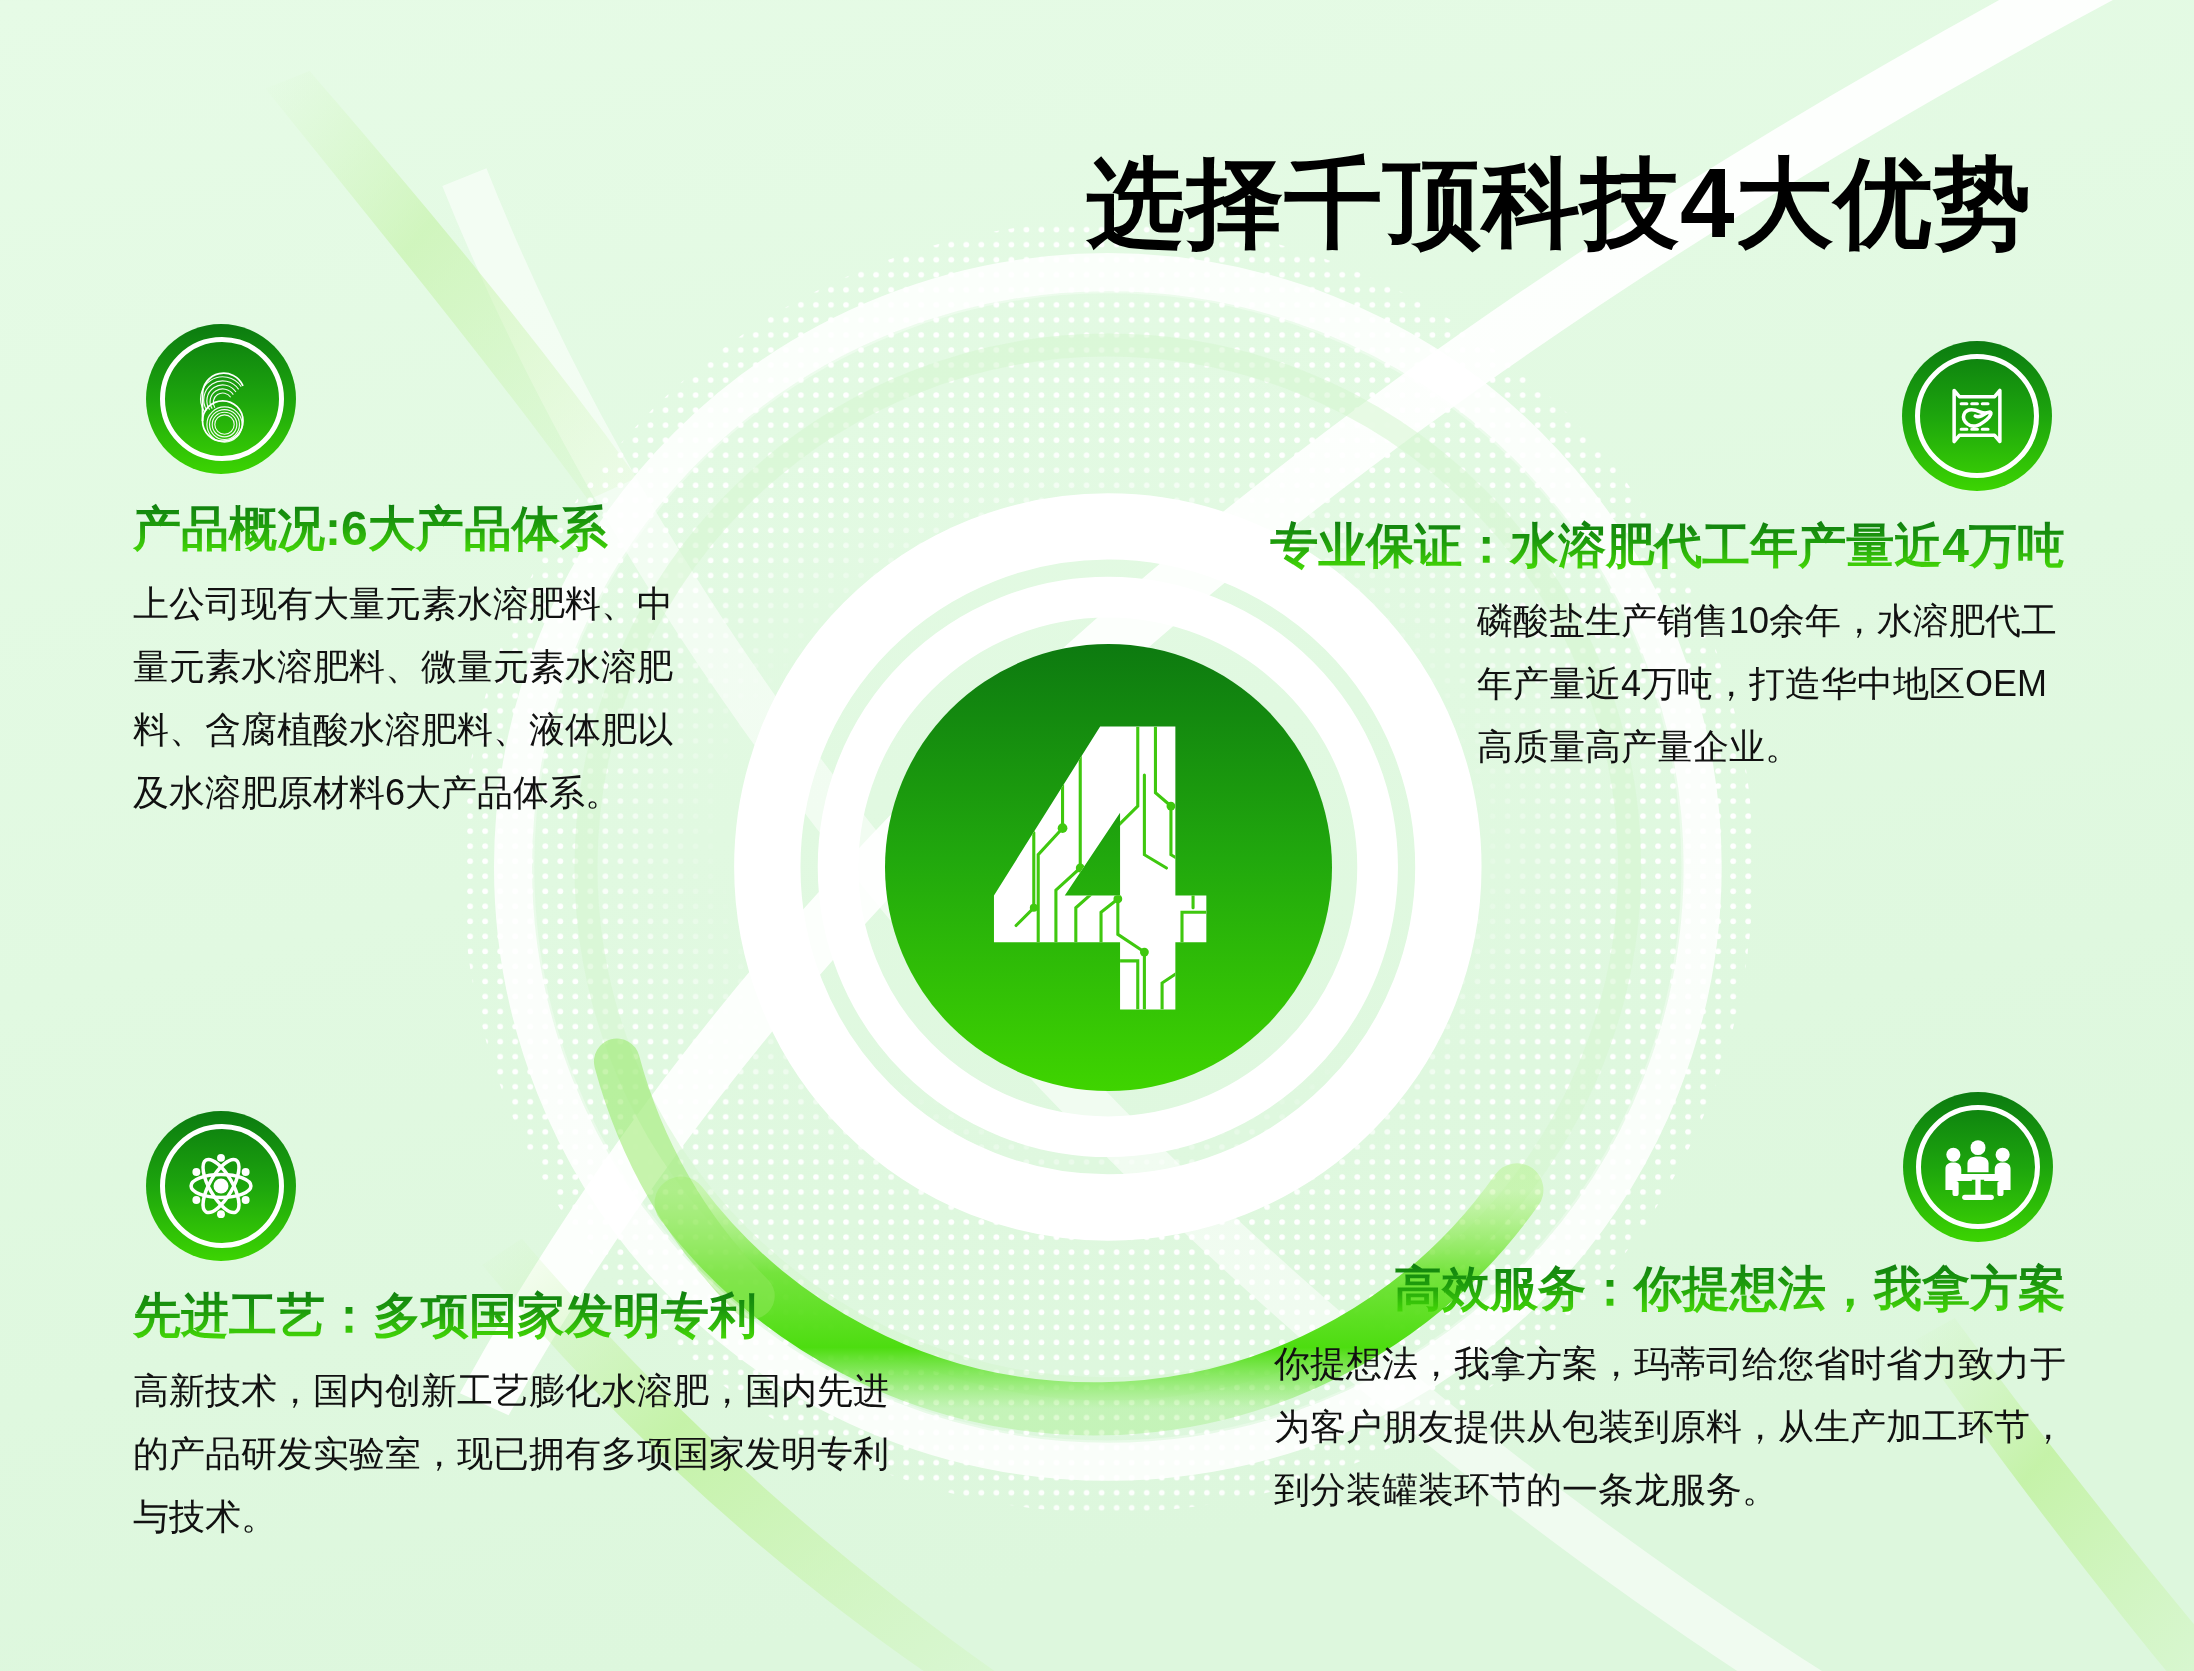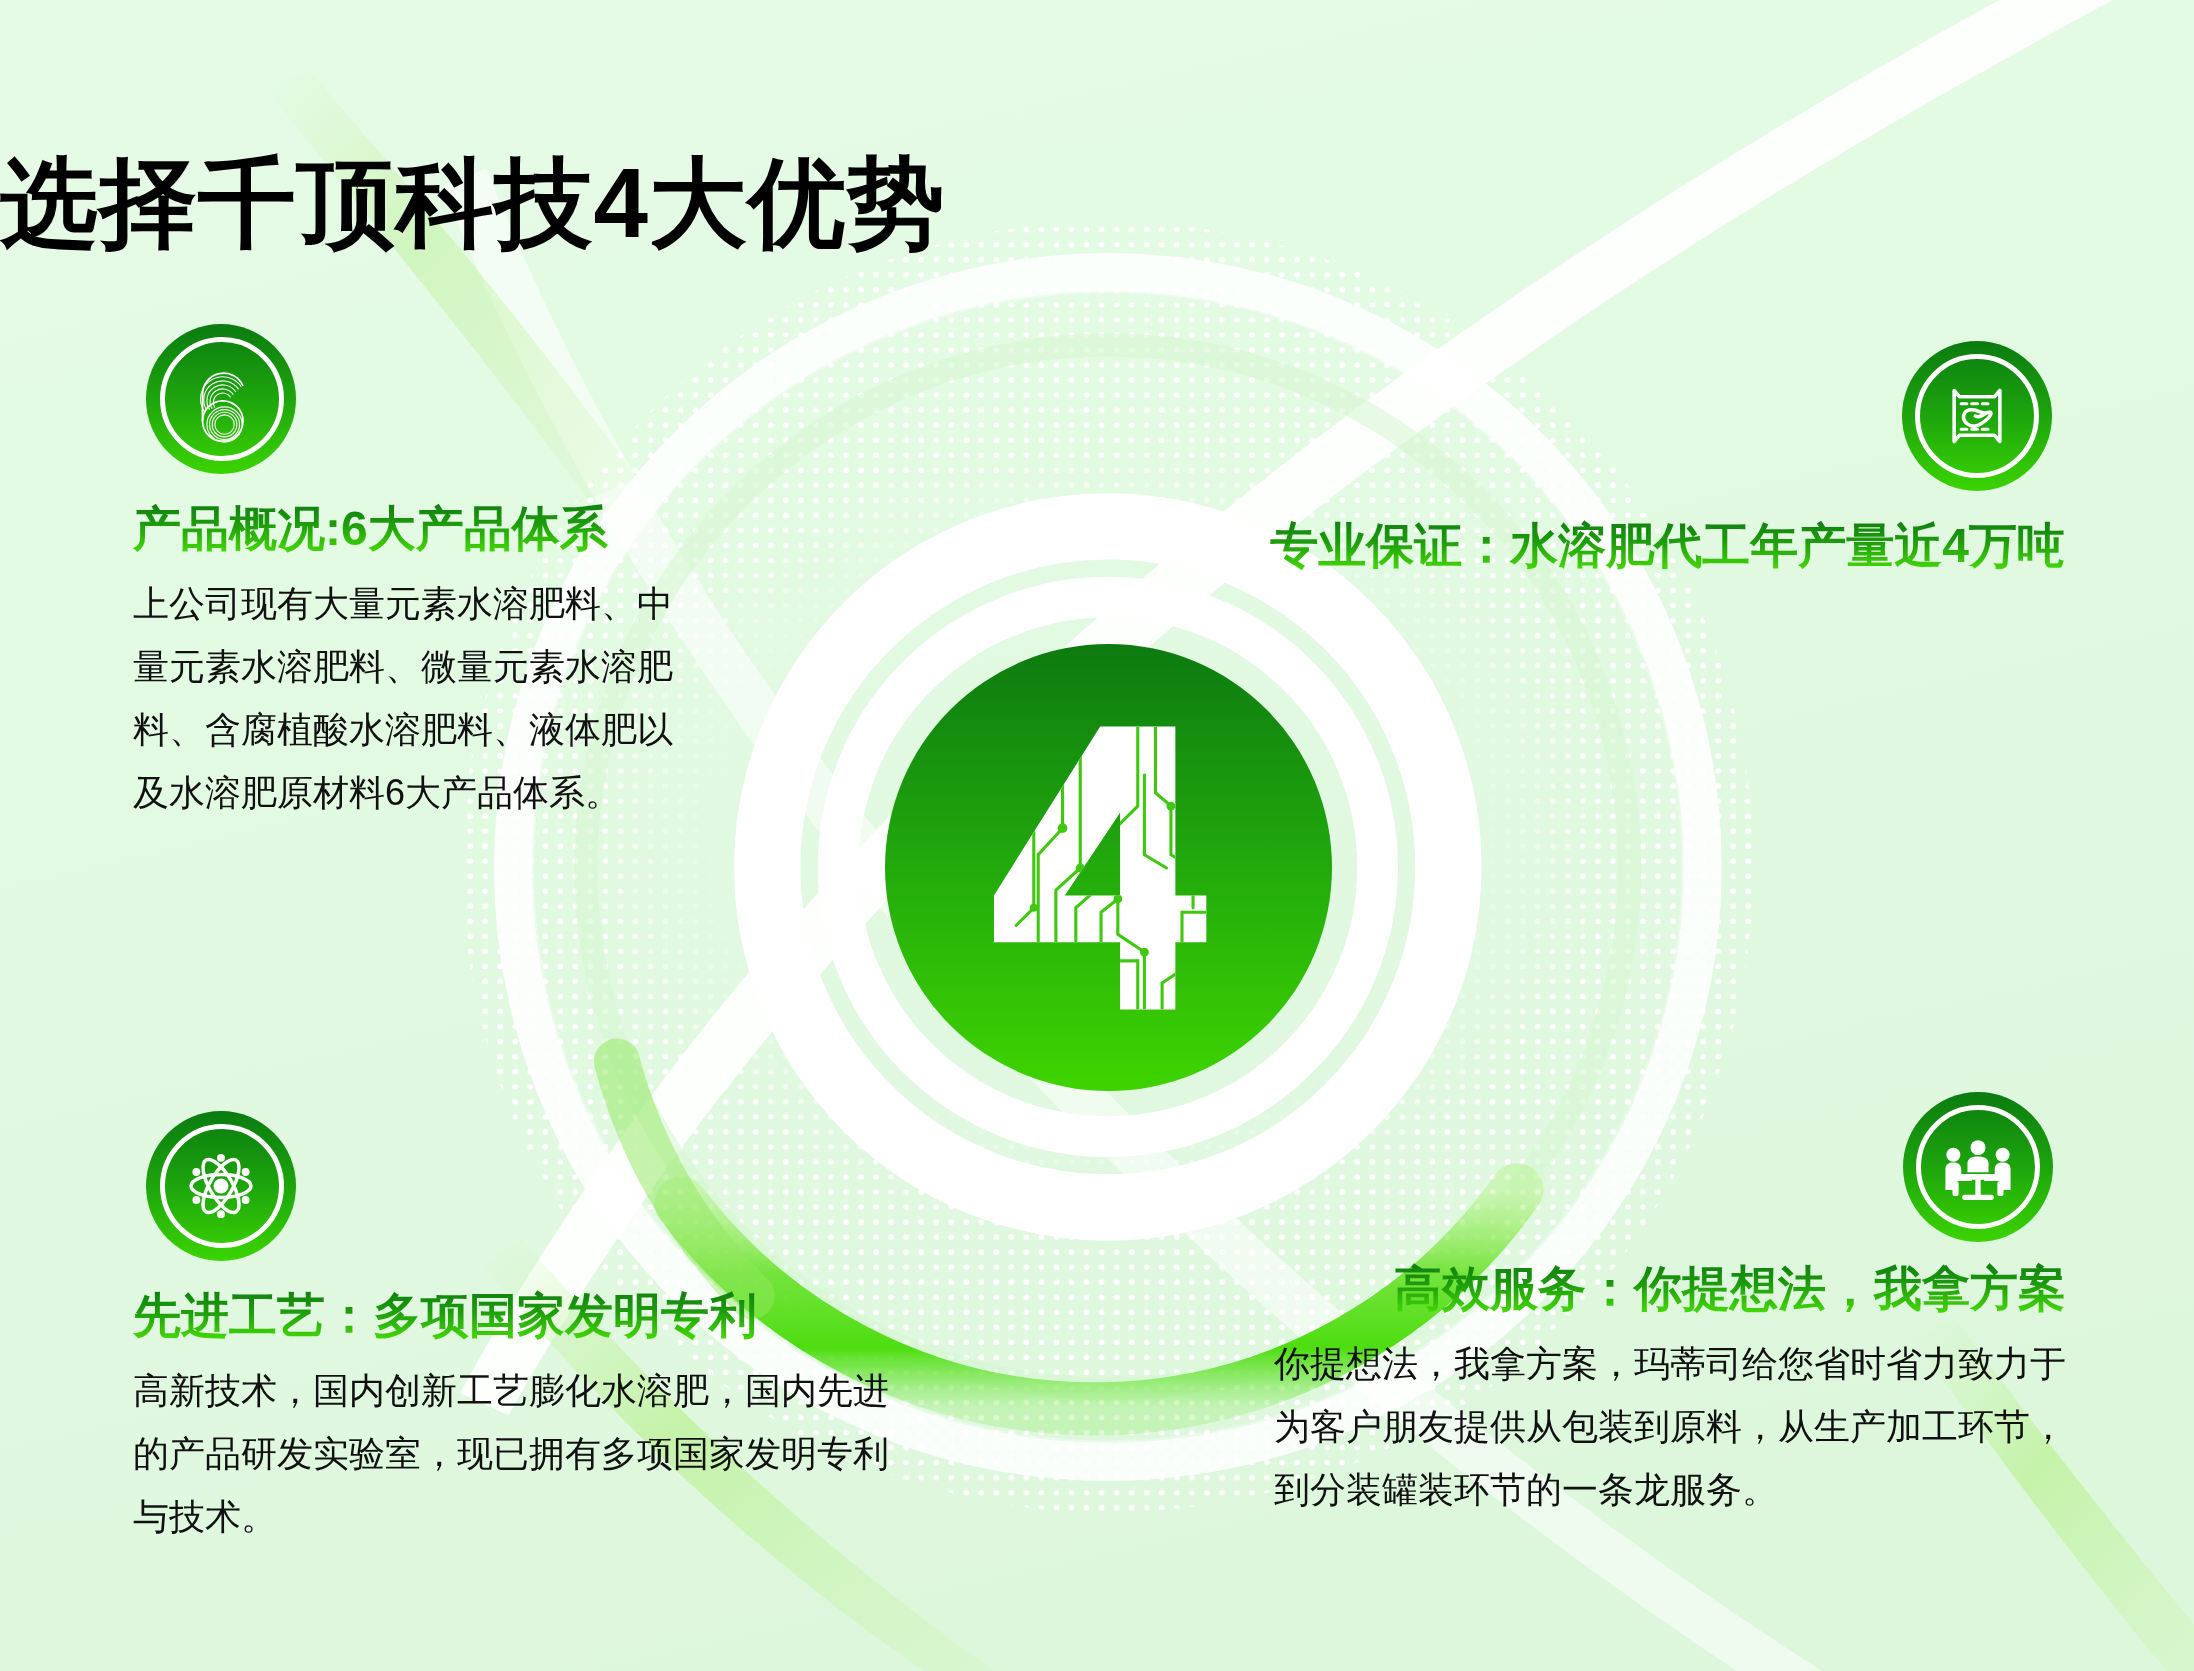--- a/index.html
+++ b/index.html
@@ -11,28 +11,29 @@
     position:relative;
   }
 
   
   #bg-layer{position:absolute;inset:0;overflow:hidden;z-index:0;}
   #bg-layer svg{position:absolute;top:0;left:0;width:2194px;height:1672px;}
 
   
   #page-title{
     position:absolute;top:86px;left:0;width:2008px;
-    text-align:left;
+    text-align:right;
     font-size:98px;
     font-weight:bold;
     letter-spacing:0.9px;
     color:#000;
     z-index:20;
     white-space:nowrap;
     line-height:1.05;
+    padding-left:24px;
   }
 
   
   #center-emblem{
     position:absolute;
     left:885px;top:644px;
     width:447px;height:447px;
     border-radius:50%;
     background:linear-gradient(180deg,#0d7a10 0%,#21a80d 48%,#3fd400 100%);
     z-index:15;
@@ -255,20 +256,21 @@
         <path d="M 64 130 L 136 130"></path>
       </g>
       <g fill="none" stroke="#ffffff" stroke-width="8" stroke-linejoin="round" stroke-linecap="round">
         <path d="M 78 118 C 62 104 70 86 88 86 C 106 86 112 98 126 92 C 136 88 132 100 122 108
                  C 110 118 94 130 78 118 Z"></path>
         <path d="M 96 100 C 104 104 112 100 120 94"></path>
       </g>
     </svg>
   </div>
   <h2>专业保证：水溶肥代工年产量近4万吨</h2>
+  <p>磷酸盐生产销售10余年，水溶肥代工年产量近4万吨，打造华中地区OEM高质量高产量企业。</p>
 </div>
 
 <div class="quad" id="quad-bl">
   <div class="icon-badge">
     <div class="inner-ring"></div>
     <svg viewBox="0 0 200 200" xmlns="http://www.w3.org/2000/svg">
       <g fill="none" stroke="#ffffff" stroke-width="8" stroke-linecap="round">
         <ellipse cx="100" cy="100" rx="68" ry="26" transform="rotate(0 100 100)"></ellipse>
         <ellipse cx="100" cy="100" rx="68" ry="26" transform="rotate(60 100 100)"></ellipse>
         <ellipse cx="100" cy="100" rx="68" ry="26" transform="rotate(120 100 100)"></ellipse>

